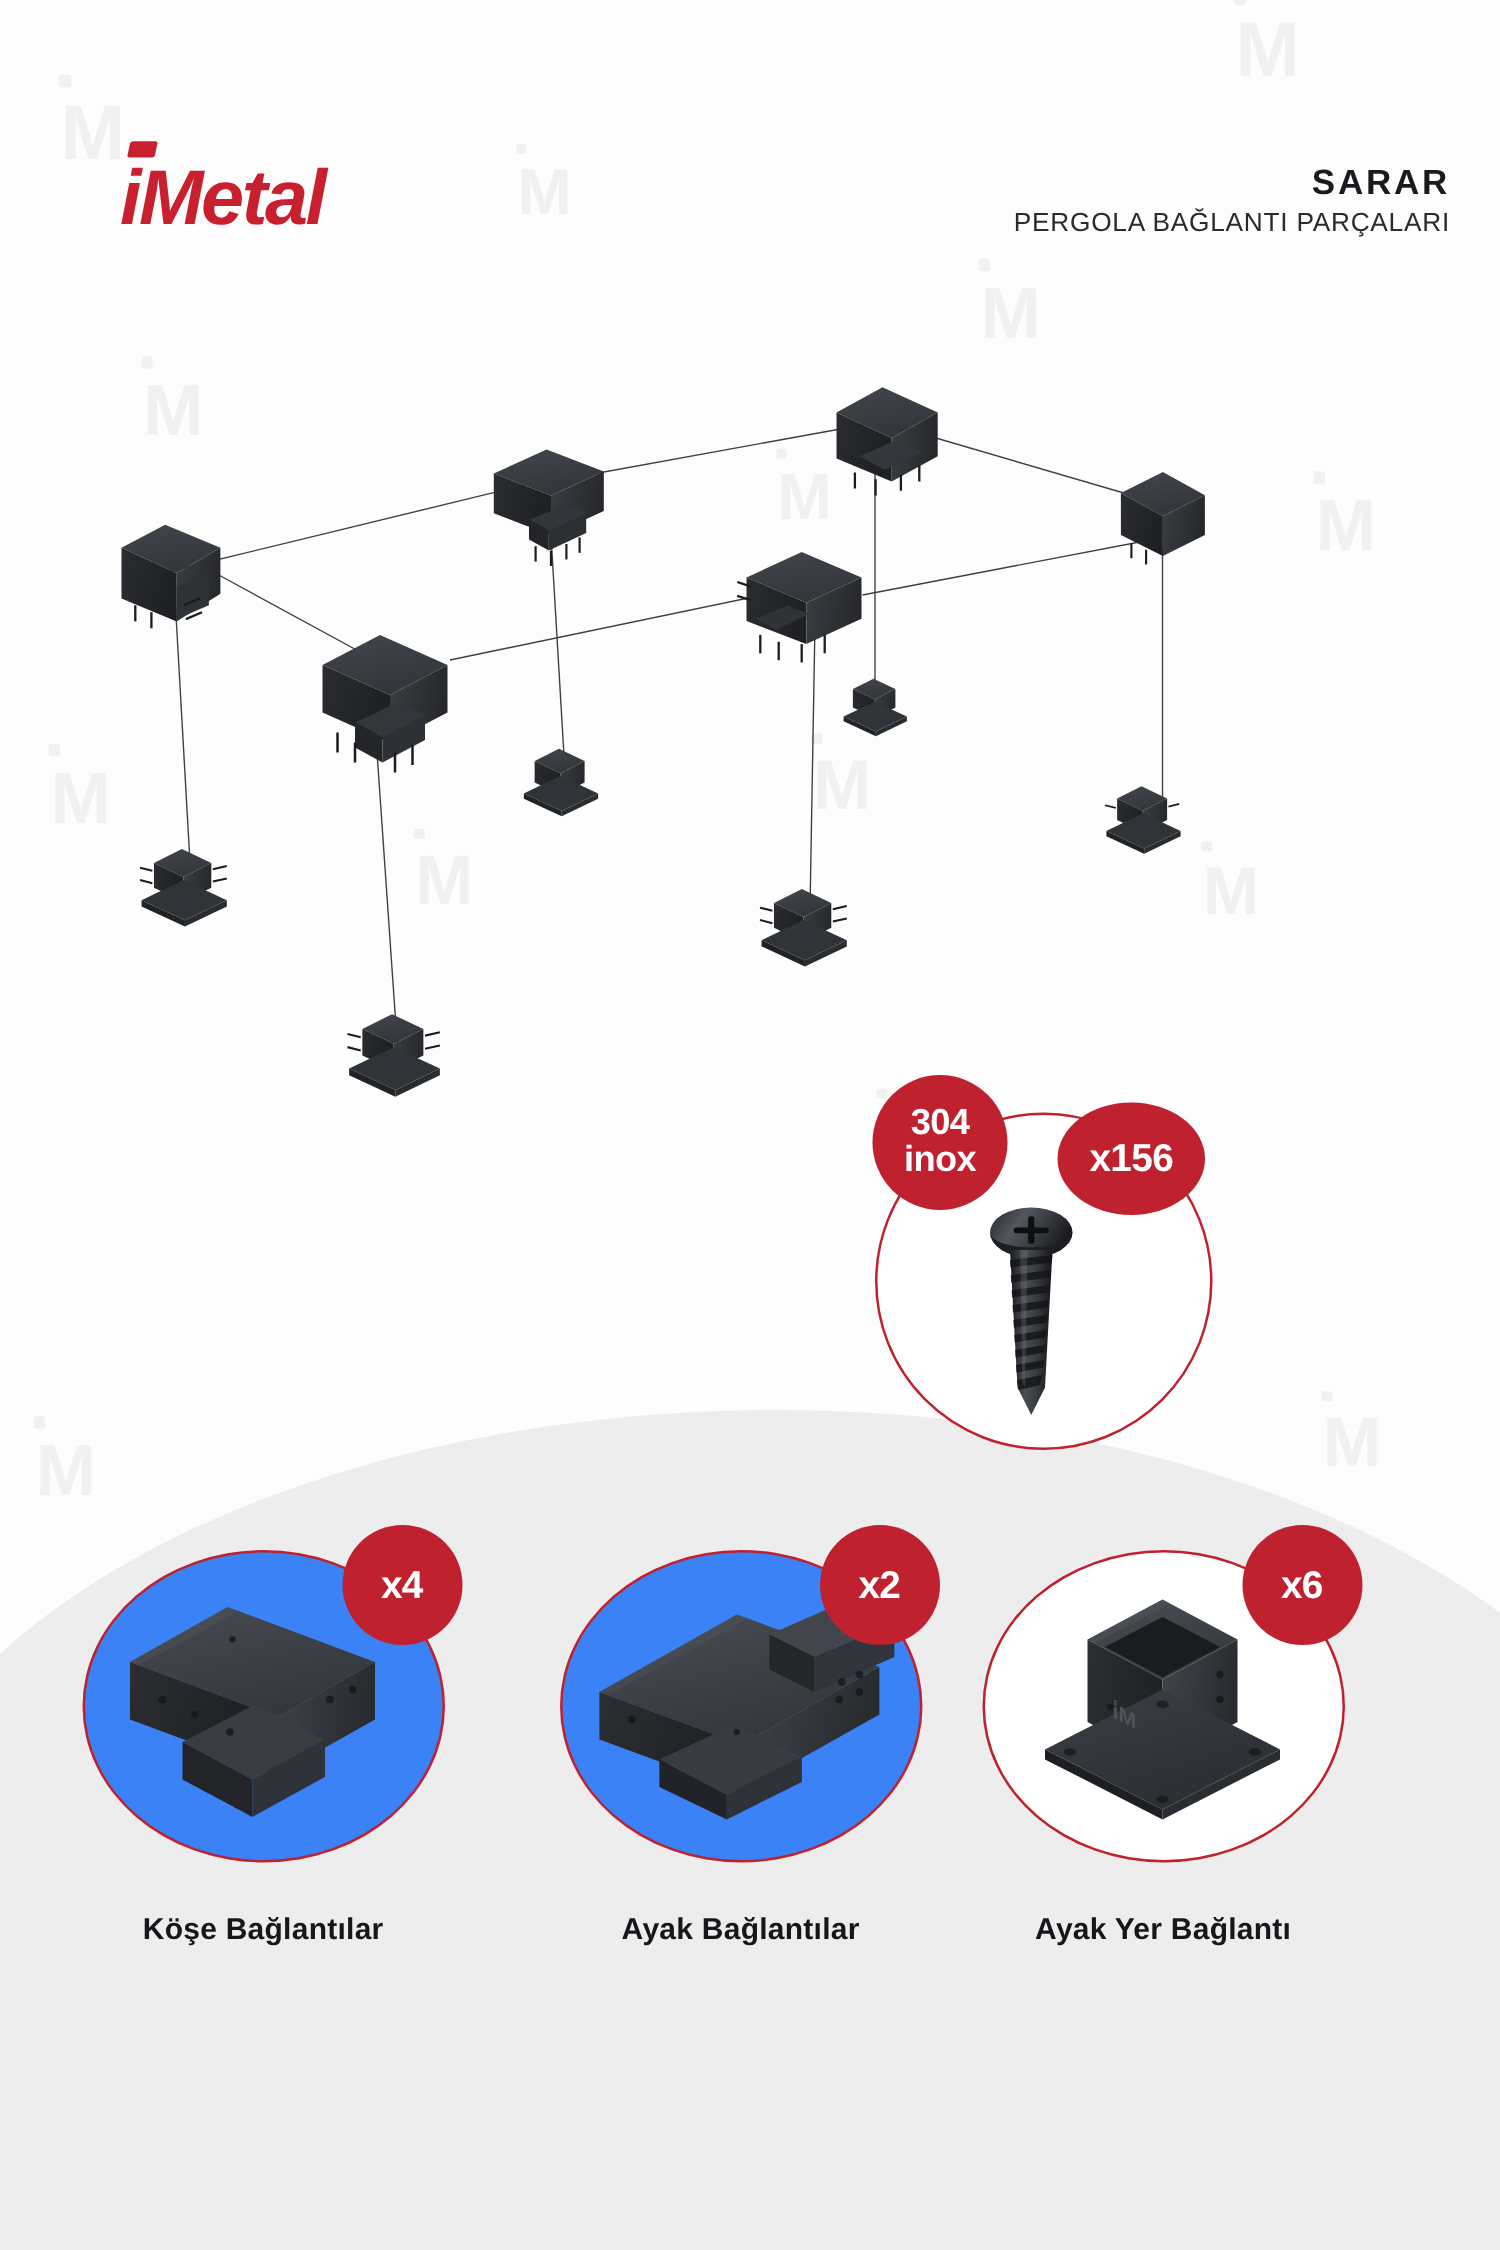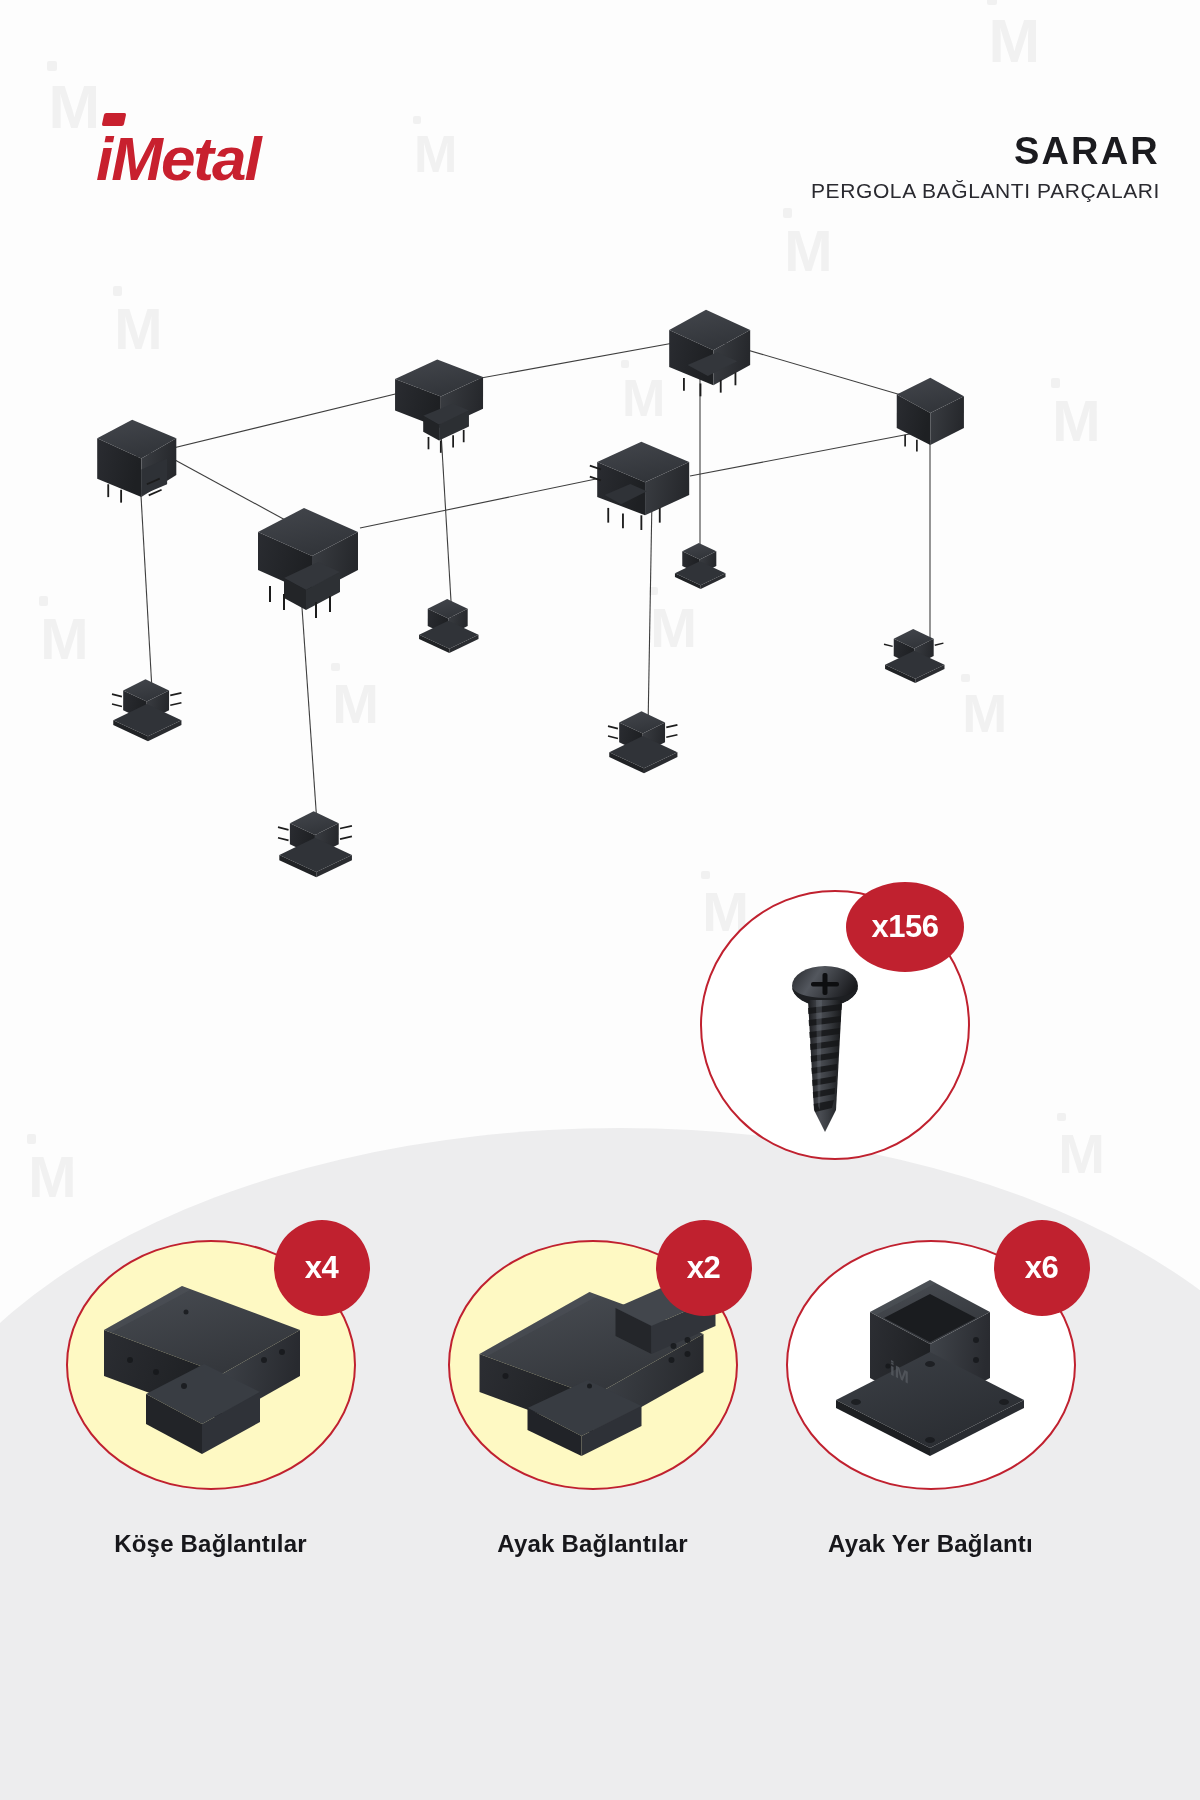--- a/index.html
+++ b/index.html
@@ -82,21 +82,21 @@
     border-radius: 2px;
   }
   #logo .istem { position: relative; display: inline-block; }
 
   #header-right {
     position: absolute;
     right: 40px; top: 130px;
     text-align: right;
   }
   #brand-title {
-    font-size: 38px; font-weight: 800;
+    font-size: 28px; font-weight: 800;
     color: #1b1b1f;
     letter-spacing: 2.2px;
     line-height: 1.15;
   }
   #brand-sub {
     font-size: 21px; font-weight: 400;
     color: #2a2a30;
     letter-spacing: .6px;
     margin-top: 5px;
     margin-left: 28px;
@@ -165,21 +165,21 @@
     position: absolute;
     width: 305px;
     text-align: center;
   }
   .card-ring {
     position: relative;
     width: 290px; height: 250px;
     margin: 0 auto;
     border: 2.5px solid #c0212f;
     border-radius: 50%;
-    background: #fef9c3;
+    background: #3b82f6;
     overflow: visible;
   }
   .card-art {
     position: absolute;
     left: 50%; top: 50%;
     transform: translate(-50%, -50%);
   }
   .card-badge {
     position: absolute;
     right: -16px; top: -22px;
@@ -463,20 +463,26 @@
           <path d="M40 84 L69 80 L68.6 86 L40.4 90 Z"></path>
           <path d="M40.7 96 L68 92 L67.6 98 L41.1 102 Z"></path>
           <path d="M41.4 108 L67 104 L66.6 110 L41.8 114 Z"></path>
           <path d="M42.1 120 L66 116 L65.6 122 L42.5 126 Z"></path>
           <path d="M42.8 132 L65 128 L64.6 134 L43.2 138 Z"></path>
           <path d="M43.6 144 L64 140 L62 148 L45 152 Z"></path>
         </g>
         <path d="M46 40 L52 40 L50 150 L48 146 Z" fill="#6b7078" opacity=".35"></path>
       </svg>
     </div>
+    <div class="badge" id="badge-inox">
+      <span>
+        <span>304</span><br>
+        <span>inox</span>
+      </span>
+    </div>
     <div class="badge" id="badge-156">x156</div>
   </div>
 
   <div id="cards">
 
     <div class="card" id="card-0">
       <div class="card-ring">
         <div class="card-art">
           <svg width="250" height="190" viewBox="0 0 250 190" xmlns="http://www.w3.org/2000/svg">
             <defs>

